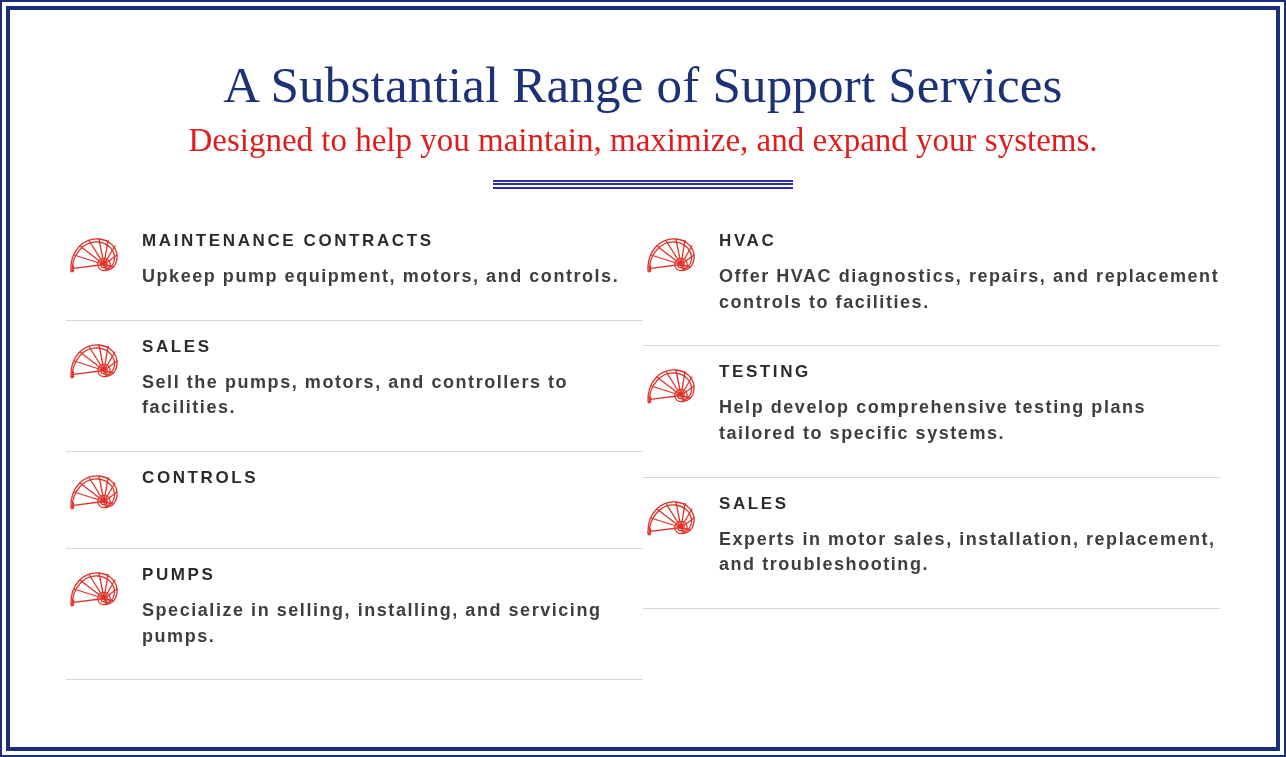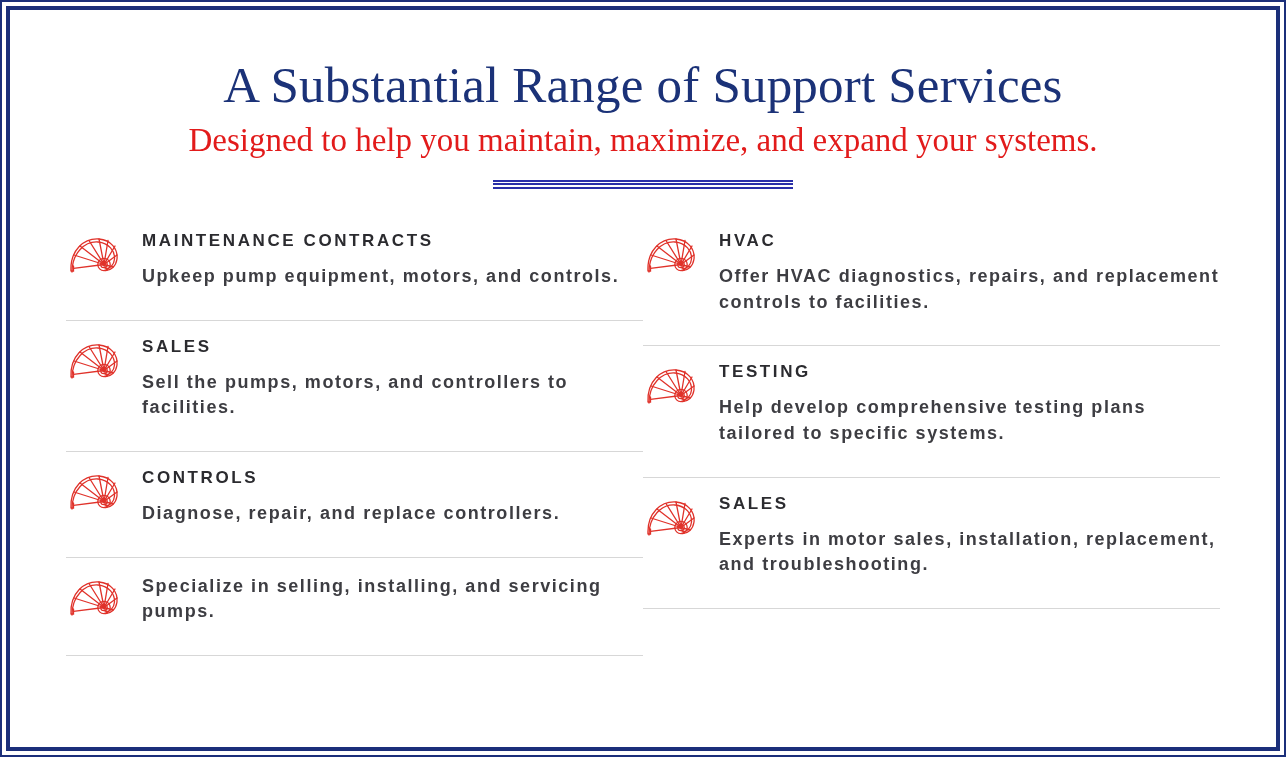--- a/index.html
+++ b/index.html
@@ -231,48 +231,48 @@
               <line x1="38" y1="31.5" x2="47" y2="34"></line>
               <line x1="38" y1="31.5" x2="41" y2="37"></line>
               <circle cx="38" cy="31.5" r="6.2"></circle>
               <circle cx="38" cy="31.5" r="3.2"></circle>
               <circle cx="38" cy="31.5" r="1.3"></circle>
             </g>
           </svg>
         </div>
         <div class="service-text">
           <div class="service-title">CONTROLS</div>
-          <div class="service-desc">Diagnose, repair, and replace controllers.</div>
-        </div>
-      </div>
-
-      <div class="service-item">
-        <div class="service-icon">
-          <svg viewBox="0 0 62 48" width="62" height="48" aria-hidden="true">
-            <g fill="none" stroke="#e0322a" stroke-width="1.3" stroke-linecap="round">
-              <path d="M5 38 C4 17 18 5 33 6 C45 7 52 16 51 26 C50 33 45 38 39 37.5"></path>
-              <path d="M6 39 C6 20 19 8 32 9 C43 10 49 18 48.5 26 C48 32 44 36 39 35.8"></path>
-              <path d="M5.5 38 L7.5 38 L7.5 33"></path>
-              <path d="M7.5 35.4 L38 31.5"></path>
-              <line x1="38" y1="31.5" x2="8" y2="22"></line>
-              <line x1="38" y1="31.5" x2="14" y2="13"></line>
-              <line x1="38" y1="31.5" x2="23" y2="7.5"></line>
-              <line x1="38" y1="31.5" x2="33" y2="6"></line>
-              <line x1="38" y1="31.5" x2="42" y2="7.5"></line>
-              <line x1="38" y1="31.5" x2="49" y2="13"></line>
-              <line x1="38" y1="31.5" x2="51" y2="22"></line>
-              <line x1="38" y1="31.5" x2="47" y2="34"></line>
-              <line x1="38" y1="31.5" x2="41" y2="37"></line>
-              <circle cx="38" cy="31.5" r="6.2"></circle>
-              <circle cx="38" cy="31.5" r="3.2"></circle>
-              <circle cx="38" cy="31.5" r="1.3"></circle>
-            </g>
-          </svg>
-        </div>
-        <div class="service-text">
+        </div>
+      </div>
+
+      <div class="service-item">
+        <div class="service-icon">
+          <svg viewBox="0 0 62 48" width="62" height="48" aria-hidden="true">
+            <g fill="none" stroke="#e0322a" stroke-width="1.3" stroke-linecap="round">
+              <path d="M5 38 C4 17 18 5 33 6 C45 7 52 16 51 26 C50 33 45 38 39 37.5"></path>
+              <path d="M6 39 C6 20 19 8 32 9 C43 10 49 18 48.5 26 C48 32 44 36 39 35.8"></path>
+              <path d="M5.5 38 L7.5 38 L7.5 33"></path>
+              <path d="M7.5 35.4 L38 31.5"></path>
+              <line x1="38" y1="31.5" x2="8" y2="22"></line>
+              <line x1="38" y1="31.5" x2="14" y2="13"></line>
+              <line x1="38" y1="31.5" x2="23" y2="7.5"></line>
+              <line x1="38" y1="31.5" x2="33" y2="6"></line>
+              <line x1="38" y1="31.5" x2="42" y2="7.5"></line>
+              <line x1="38" y1="31.5" x2="49" y2="13"></line>
+              <line x1="38" y1="31.5" x2="51" y2="22"></line>
+              <line x1="38" y1="31.5" x2="47" y2="34"></line>
+              <line x1="38" y1="31.5" x2="41" y2="37"></line>
+              <circle cx="38" cy="31.5" r="6.2"></circle>
+              <circle cx="38" cy="31.5" r="3.2"></circle>
+              <circle cx="38" cy="31.5" r="1.3"></circle>
+            </g>
+          </svg>
+        </div>
+        <div class="service-text">
+          <div class="service-title">PUMPS</div>
           <div class="service-desc">Specialize in selling, installing, and servicing pumps.</div>
         </div>
       </div>
 
     </div>
 
     <div class="column column-right">
 
       <div class="service-item first-item">
         <div class="service-icon">

